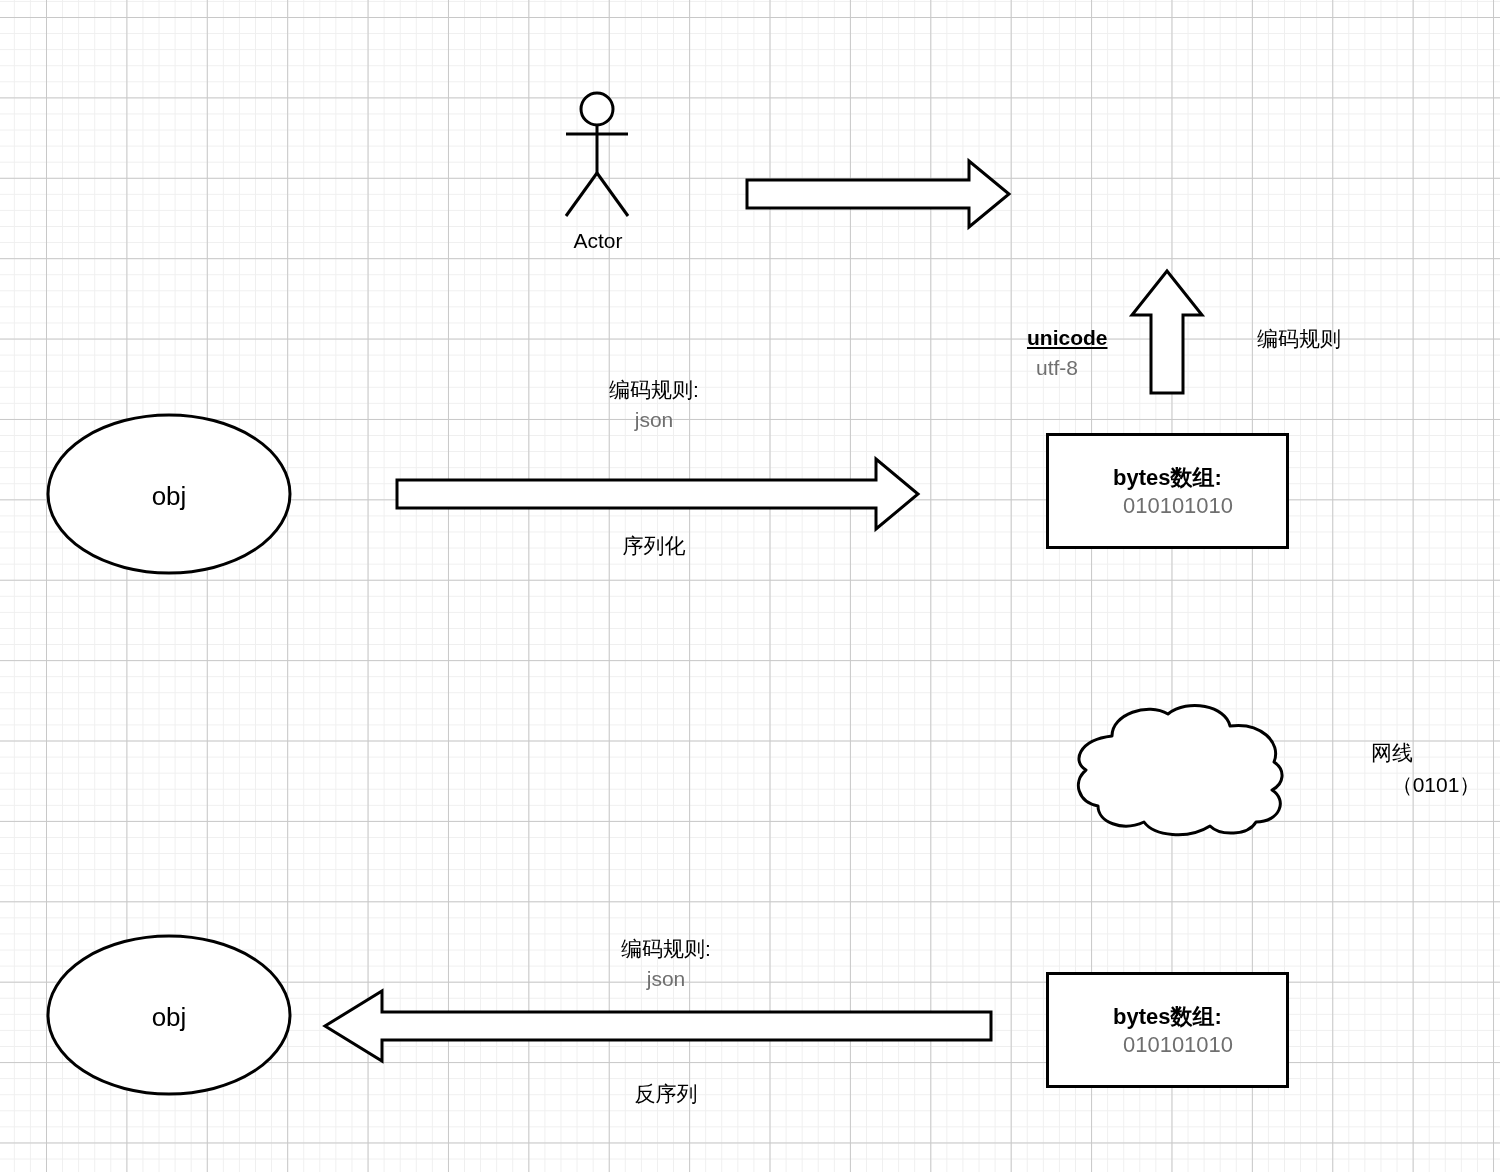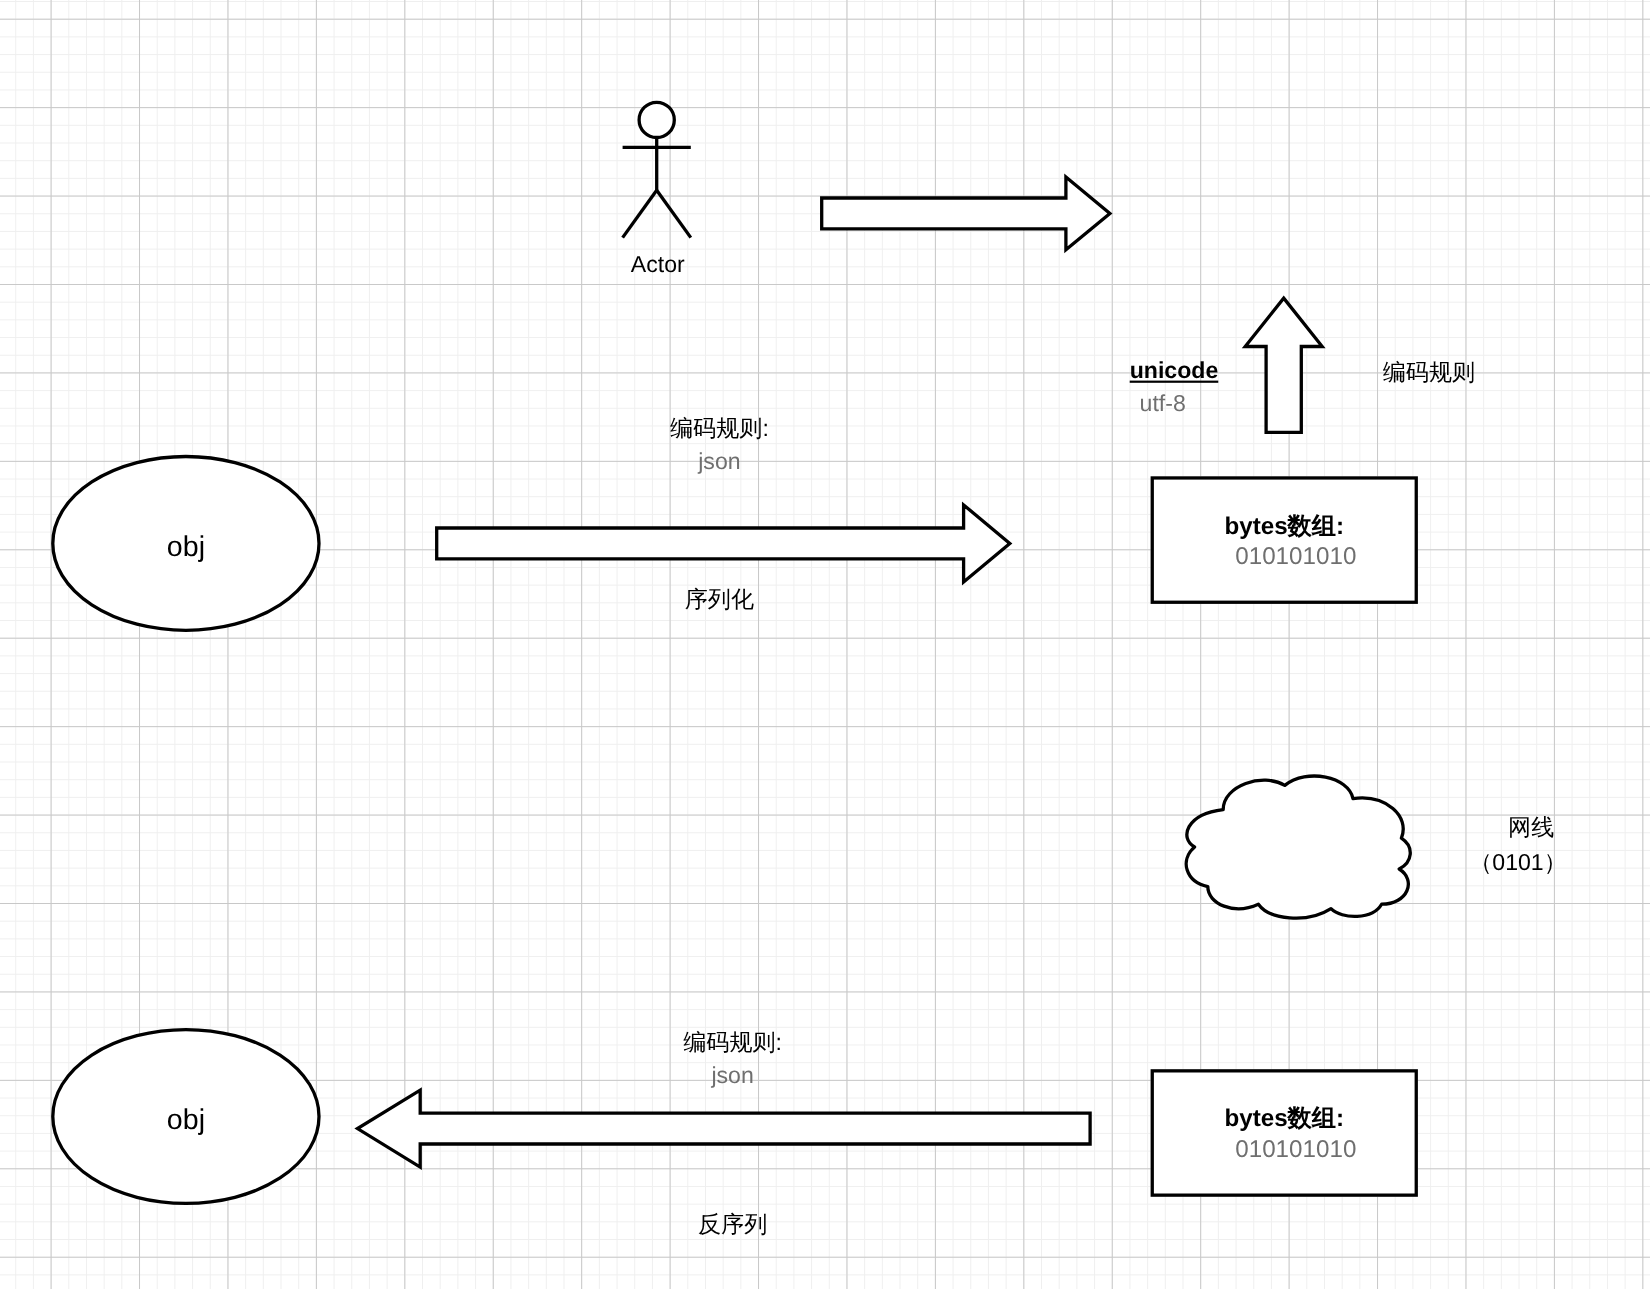--- a/index.html
+++ b/index.html
@@ -114,32 +114,32 @@
              C 210 22, 232 42, 224 62
              C 236 70, 234 84, 222 90
              C 238 100, 230 122, 206 122
              C 198 136, 170 136, 160 126
              C 138 140, 104 136, 94 122
              C 72 132, 48 122, 48 106
              C 28 102, 22 82, 36 70
              C 22 62, 28 40, 62 36 Z" fill="#ffffff" stroke="#000000" stroke-width="3" stroke-linejoin="round"></path>
   </svg>
   <div class="lbl center t-cloud" style="left:1392px; top:740px;">网线</div>
-  <div class="lbl center t-cloud" style="left:1380px; top:772px;">（0101）</div>
+  <div class="lbl center t-cloud" style="left:1436px; top:772px;">（0101）</div>
 
   <svg class="shape-svg" style="left:44px; top:931px;" width="250" height="168" viewBox="0 0 250 168">
     <ellipse cx="125" cy="84" rx="121" ry="79" fill="#ffffff" stroke="#000000" stroke-width="3"></ellipse>
   </svg>
   <div class="lbl center t-obj" style="left:169px; top:1001px;">obj</div>
 
   <svg class="shape-svg" style="left:322px; top:988px;" width="672" height="76" viewBox="0 0 672 76">
     <polygon points="669,24 60,24 60,3 3,38 60,73 60,52 669,52" fill="#ffffff" stroke="#000000" stroke-width="3" stroke-linejoin="miter"></polygon>
   </svg>
   <div class="lbl center t-edge" style="left:666px; top:936px;">编码规则:</div>
   <div class="lbl center t-edge gray" style="left:666px; top:966px;">json</div>
-  <div class="lbl center t-edge" style="left:666px; top:1081px;margin-top:20px;">反序列</div>
+  <div class="lbl center t-edge" style="left:666px; top:1081px;">反序列</div>
 
   <div class="box" style="left:1046px; top:972px; width:243px; height:116px;">
     <span class="line1">bytes数组:</span>
     <span class="line2">010101010</span>
   </div>
 
 </div>
 
 </body></html>

